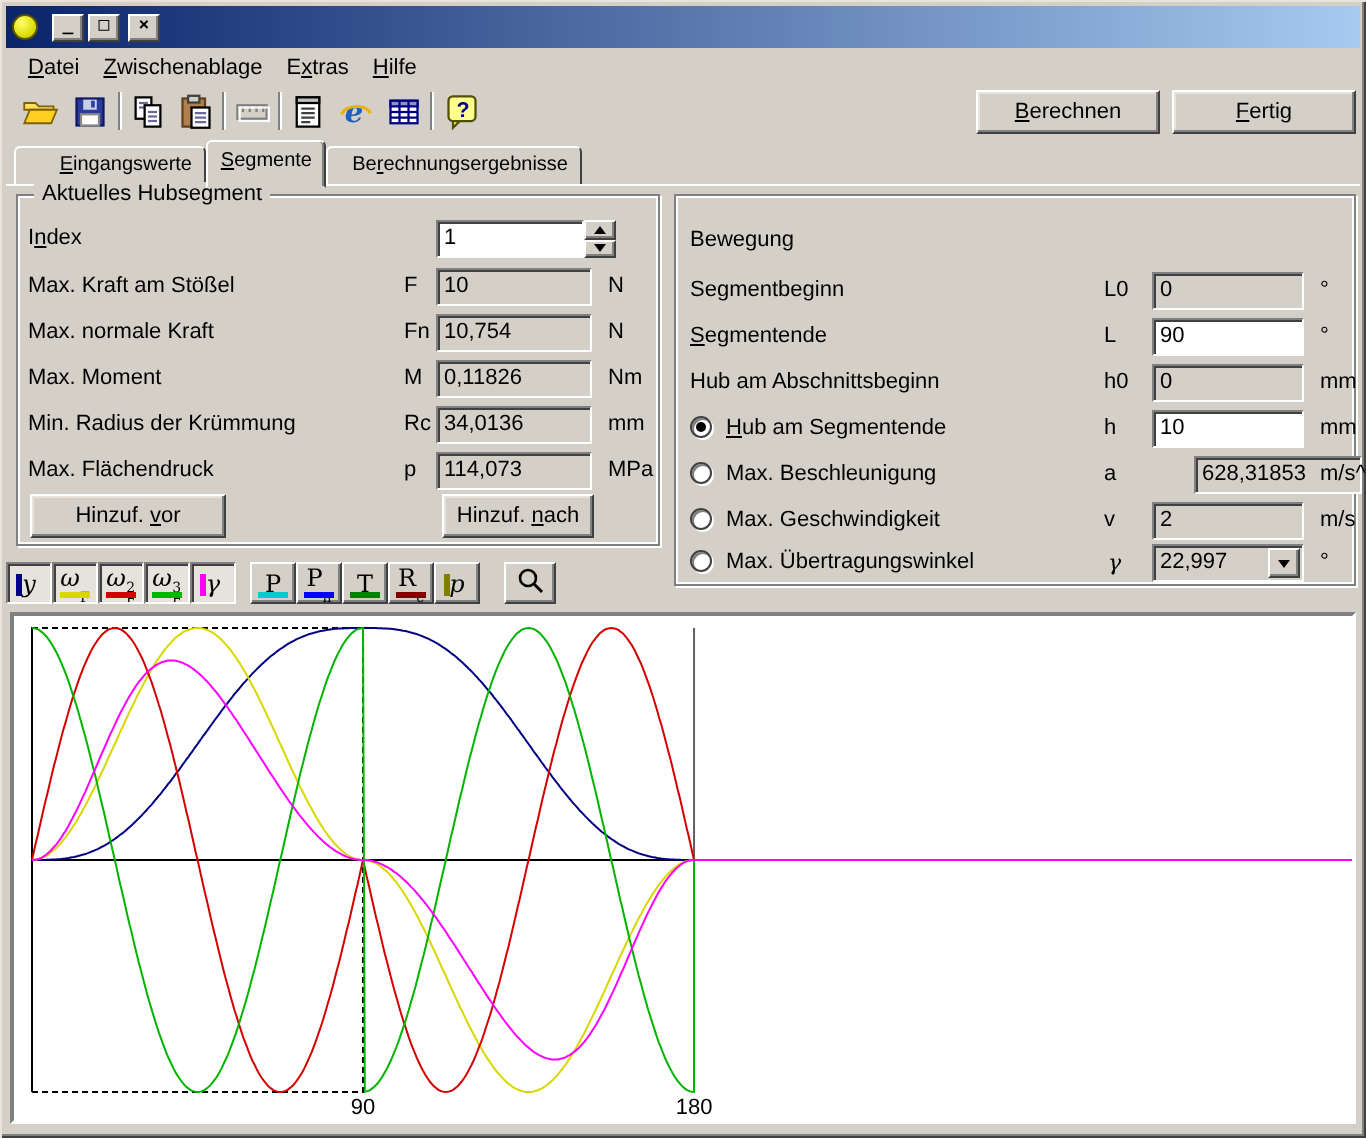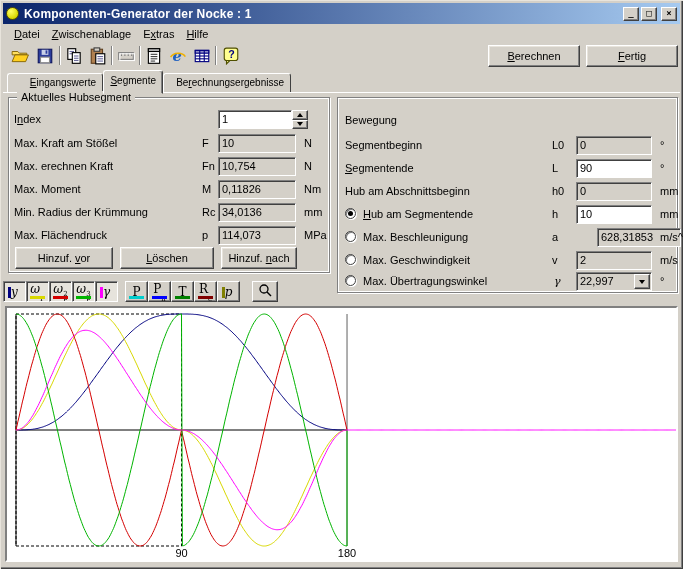--- a/index.html
+++ b/index.html
@@ -86,21 +86,20 @@
     border:2px solid;border-color:#808080 #fff #fff #808080;}
   .btn-label{pointer-events:none;}
 </style>
 </head>
 <body>
 
 <div class="window">
 
   <div class="titlebar">
     <span class="appicon"></span>
-    <span class="title-text">Komponenten-Generator der Nocke : 1</span>
     <button class="winbtn">_</button>
     <button class="winbtn">□</button>
     <button class="winbtn close">×</button>
   </div>
 
   <div class="menubar">
     <span class="menuitem"><span></span><span class="hot">D</span><span>atei</span></span>
     <span class="menuitem"><span></span><span class="hot">Z</span><span>wischenablage</span></span>
     <span class="menuitem"><span>E</span><span class="hot">x</span><span>tras</span></span>
     <span class="menuitem"><span></span><span class="hot">H</span><span>ilfe</span></span>
@@ -212,42 +211,41 @@
     <button class="spinbtn">
         <span class="tri-down"></span>
       </button>
   </div>
 
   <span class="lbl" style="left:14px;top:137px">Max. Kraft am Stößel</span>
   <span class="sym" style="left:202px;top:137px">F</span>
   <div class="field ro" style="left:218px;top:134px;width:78px">10</div>
   <span class="unit" style="left:304px;top:137px">N</span>
 
-  <span class="lbl" style="left:14px;top:160px">Max. erechnen Kraft</span>
+  <span class="lbl" style="left:14px;top:160px">Max. normale Kraft</span>
   <span class="sym" style="left:202px;top:160px">Fn</span>
   <div class="field ro" style="left:218px;top:157px;width:78px">10,754</div>
   <span class="unit" style="left:304px;top:160px">N</span>
 
   <span class="lbl" style="left:14px;top:183px">Max. Moment</span>
   <span class="sym" style="left:202px;top:183px">M</span>
   <div class="field ro" style="left:218px;top:180px;width:78px">0,11826</div>
   <span class="unit" style="left:304px;top:183px">Nm</span>
 
   <span class="lbl" style="left:14px;top:206px">Min. Radius der Krümmung</span>
   <span class="sym" style="left:202px;top:206px">Rc</span>
   <div class="field ro" style="left:218px;top:203px;width:78px">34,0136</div>
   <span class="unit" style="left:304px;top:206px">mm</span>
 
   <span class="lbl" style="left:14px;top:229px">Max. Flächendruck</span>
   <span class="sym" style="left:202px;top:229px">p</span>
   <div class="field ro" style="left:218px;top:226px;width:78px">114,073</div>
   <span class="unit" style="left:304px;top:229px">MPa</span>
 
   <button class="pushbtn" style="left:15px;top:247px;width:98px"><span class="btn-label"><span>Hinzuf. </span><span class="hot">v</span><span>or</span></span></button>
-  <button class="pushbtn" style="left:120px;top:247px;width:94px"><span class="btn-label"><span></span><span class="hot">L</span><span>öschen</span></span></button>
   <button class="pushbtn" style="left:221px;top:247px;width:76px"><span class="btn-label"><span>Hinzuf. </span><span class="hot">n</span><span>ach</span></span></button>
 
   <div class="groupbox" style="left:337px;top:97px;width:341px;height:196px"></div>
 
   <span class="lbl" style="left:345px;top:114px">Bewegung</span>
 
   <span class="lbl" style="left:345px;top:139px">Segmentbeginn</span>
   <span class="sym" style="left:552px;top:139px">L0</span>
   <div class="field ro" style="left:576px;top:136px;width:76px">0</div>
   <span class="unit" style="left:660px;top:139px">°</span>

